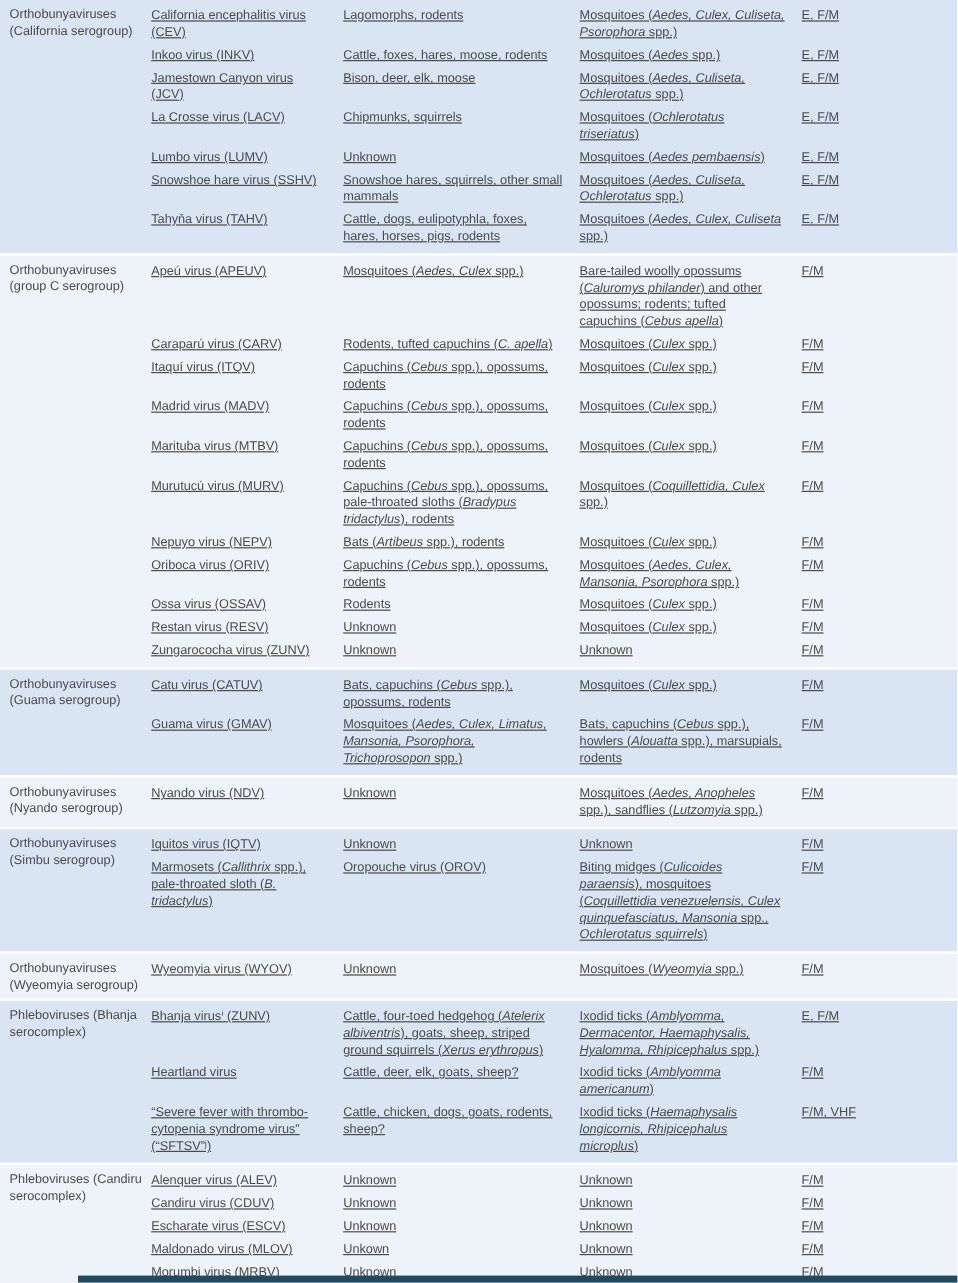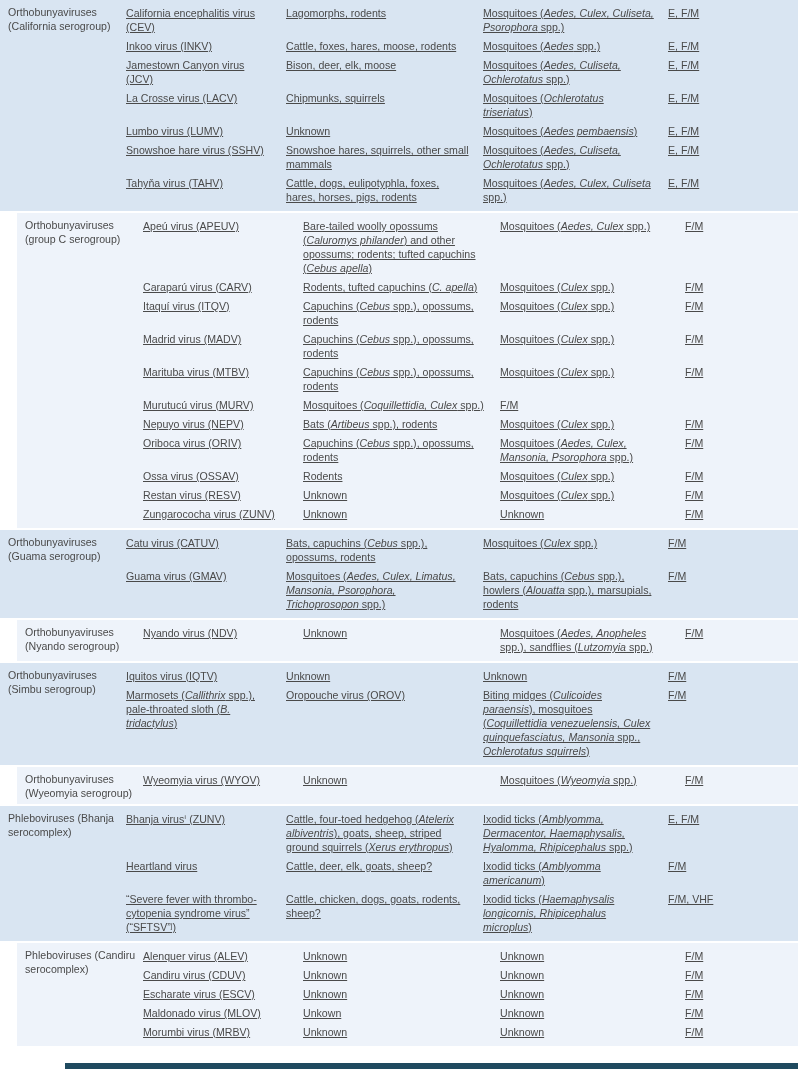--- a/index.html
+++ b/index.html
@@ -7,21 +7,21 @@
     width:798px;height:1069px;overflow:hidden;position:relative;
     background:#ffffff;
     font-family:"Liberation Sans","DejaVu Sans",sans-serif;
     font-size:10.6px;line-height:14px;color:#4a4a4a;
     -webkit-font-smoothing:antialiased;
   }
   #tbl{width:798px;}
   .block{display:flex;align-items:stretch;padding:4px 0 4px 0;}
   .block + .block{border-top:2px solid #ffffff;}
   .block.dark{background:#d9e5f2;}
-  .block.light{background:#eef3fa;margin-left:17px;}
+  .block.light{background:#eef3fa;}
   .group-cell{width:112px;flex:0 0 112px;padding:1px 6px 0 8px;}
   .rows{flex:1 1 auto;min-width:0;text-decoration:underline;}
   .row{display:grid;grid-template-columns:160px 197px 185px 1fr;padding:2px 0 3px 0;}
   .cell{padding-right:14px;min-width:0;}
   .cell.codes{padding-right:4px;white-space:nowrap;}
   .it{font-style:italic;}
   #bottom-rule{
     position:absolute;left:65px;right:0;bottom:0;height:6px;z-index:5;
   }
 </style>
@@ -74,22 +74,22 @@
           <div class="cell vectors"><span>Mosquitoes (</span><span class="it">Aedes, Culex, Culiseta</span><span> spp.)</span></div>
           <div class="cell codes"><span>E, F/M</span></div>
         </div>
       </div>
     </div>
     <div class="block light">
       <div class="group-cell"><span>Orthobunyaviruses (group C serogroup)</span></div>
       <div class="rows">
         <div class="row">
           <div class="cell virus"><span>Apeú virus (APEUV)</span></div>
+          <div class="cell vectors"><span>Mosquitoes (</span><span class="it">Aedes, Culex</span><span> spp.)</span></div>
           <div class="cell hosts"><span>Bare-tailed woolly opossums (</span><span class="it">Caluromys philander</span><span>) and other opossums; rodents; tufted capuchins (</span><span class="it">Cebus apella</span><span>)</span></div>
-          <div class="cell vectors"><span>Mosquitoes (</span><span class="it">Aedes, Culex</span><span> spp.)</span></div>
           <div class="cell codes"><span>F/M</span></div>
         </div>
         <div class="row">
           <div class="cell virus"><span>Caraparú virus (CARV)</span></div>
           <div class="cell hosts"><span>Rodents, tufted capuchins (</span><span class="it">C. apella</span><span>)</span></div>
           <div class="cell vectors"><span>Mosquitoes (</span><span class="it">Culex</span><span> spp.)</span></div>
           <div class="cell codes"><span>F/M</span></div>
         </div>
         <div class="row">
           <div class="cell virus"><span>Itaquí virus (ITQV)</span></div>
@@ -104,20 +104,21 @@
           <div class="cell codes"><span>F/M</span></div>
         </div>
         <div class="row">
           <div class="cell virus"><span>Marituba virus (MTBV)</span></div>
           <div class="cell hosts"><span>Capuchins (</span><span class="it">Cebus</span><span> spp.), opossums, rodents</span></div>
           <div class="cell vectors"><span>Mosquitoes (</span><span class="it">Culex</span><span> spp.)</span></div>
           <div class="cell codes"><span>F/M</span></div>
         </div>
         <div class="row">
           <div class="cell virus"><span>Murutucú virus (MURV)</span></div>
+          <div class="cell hosts"><span>Capuchins (</span><span class="it">Cebus</span><span> spp.), opossums, pale-throated sloths (</span><span class="it">Bradypus tridactylus</span><span>), rodents</span></div>
           <div class="cell vectors"><span>Mosquitoes (</span><span class="it">Coquillettidia, Culex</span><span> spp.)</span></div>
           <div class="cell codes"><span>F/M</span></div>
         </div>
         <div class="row">
           <div class="cell virus"><span>Nepuyo virus (NEPV)</span></div>
           <div class="cell hosts"><span>Bats (</span><span class="it">Artibeus</span><span> spp.), rodents</span></div>
           <div class="cell vectors"><span>Mosquitoes (</span><span class="it">Culex</span><span> spp.)</span></div>
           <div class="cell codes"><span>F/M</span></div>
         </div>
         <div class="row">

